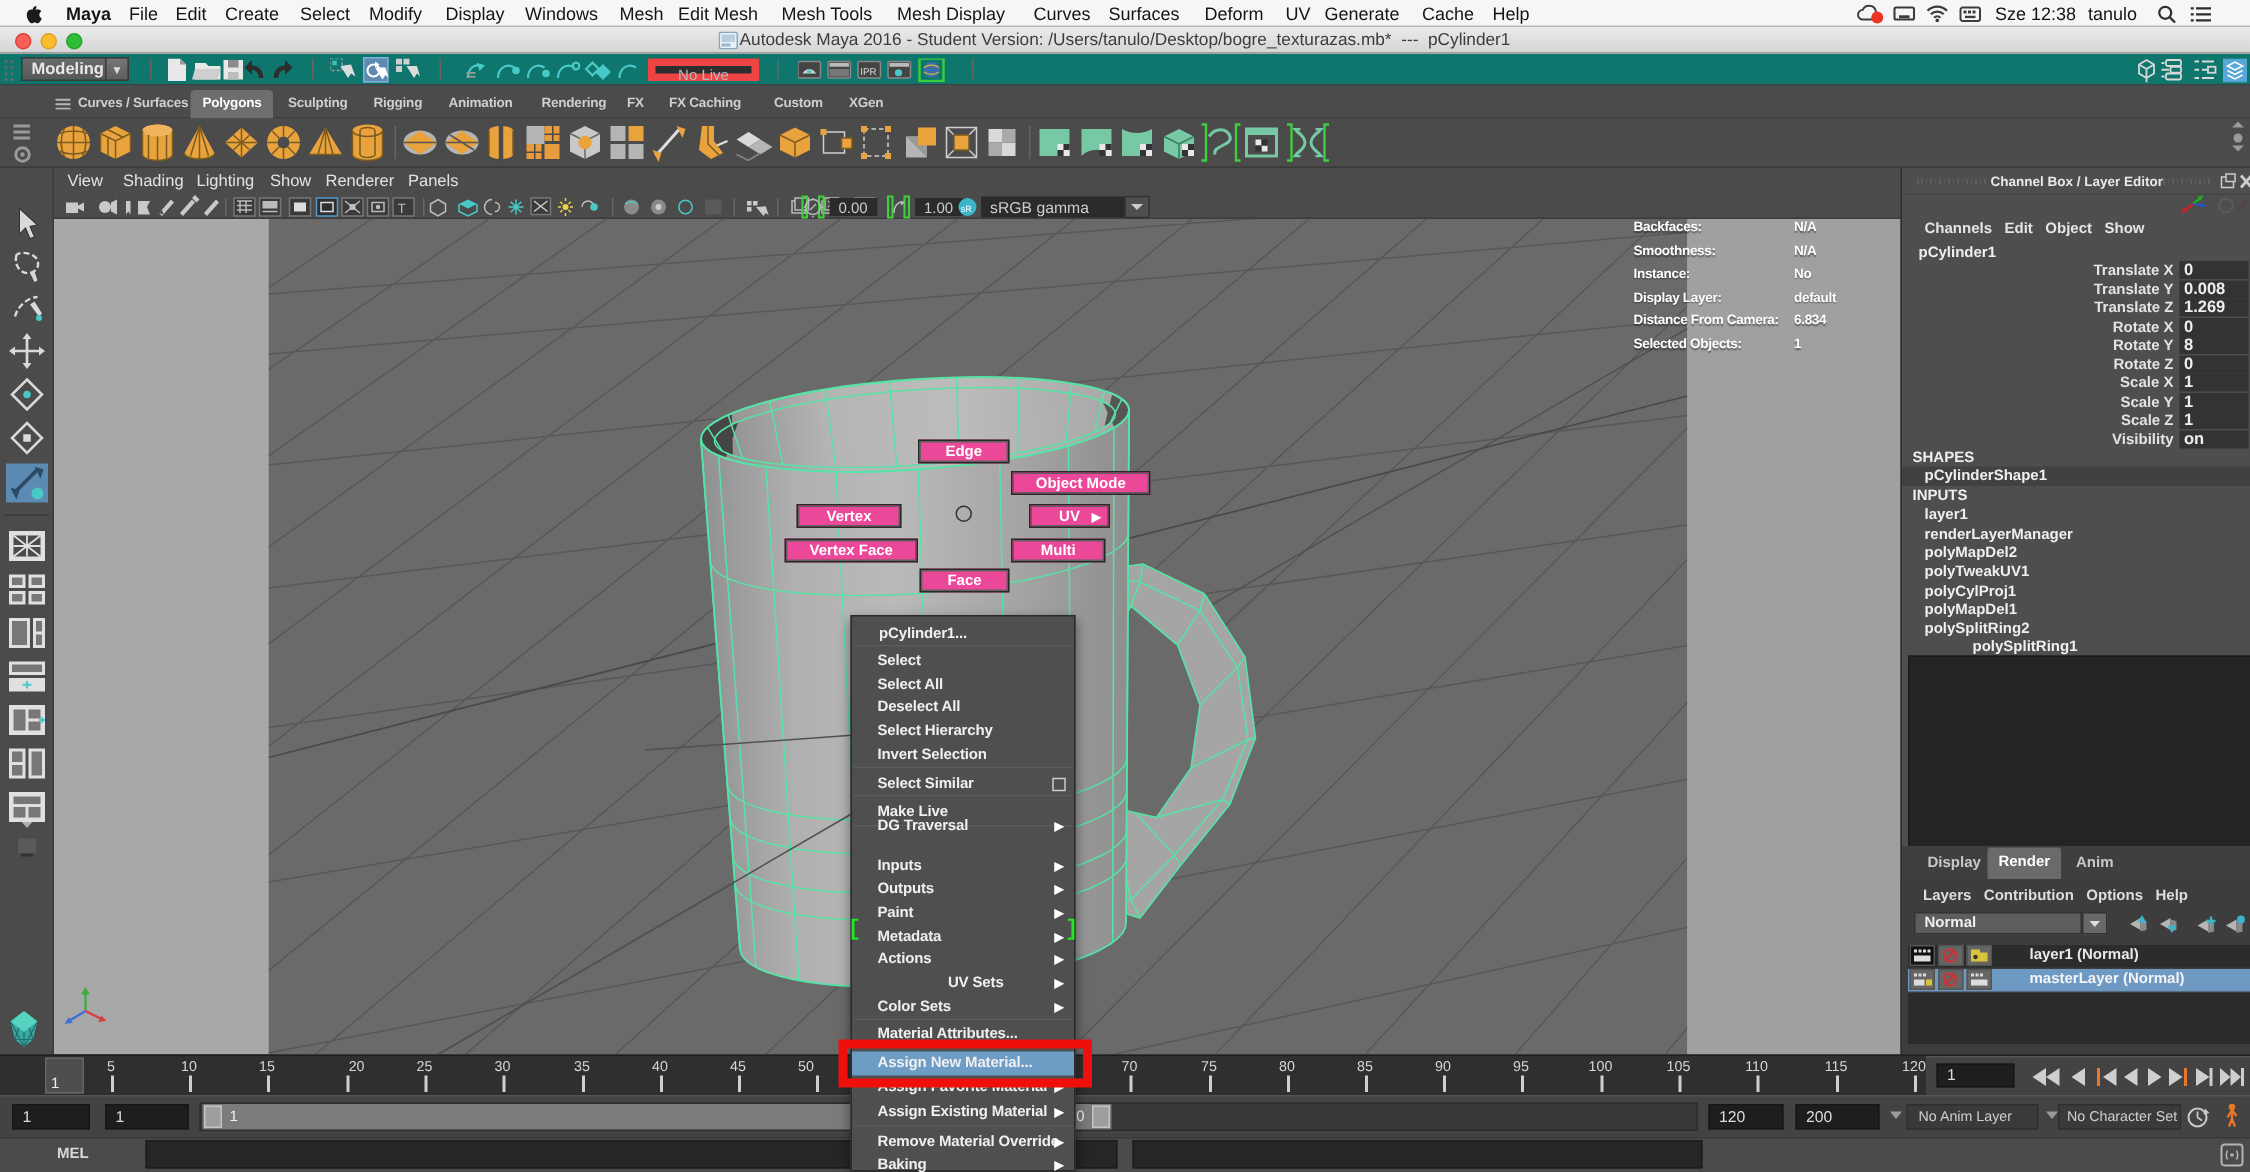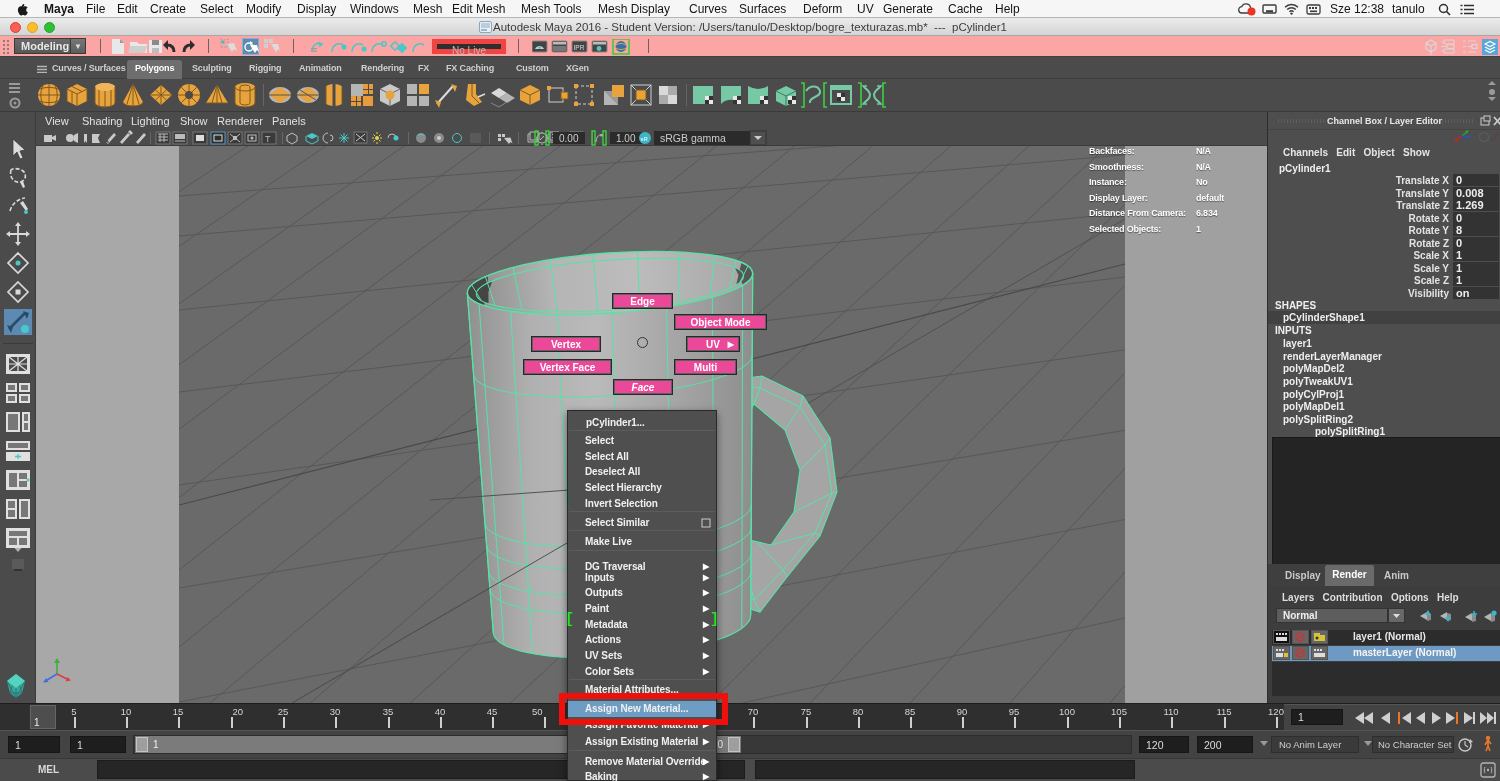--- a/index.html
+++ b/index.html
@@ -7,21 +7,21 @@
 #root{position:absolute;left:0;top:0;width:1500px;height:781px;}
 .abs{position:absolute;}
 
 #macbar{left:0;top:0;width:1500px;height:18px;background:#f6f6f6;border-bottom:1px solid #b6b6b6;color:#141414;font-size:12px;}
 #macbar .mi{position:absolute;top:2px;white-space:nowrap;}
 
 #titlebar{left:0;top:18px;width:1500px;height:18px;background:linear-gradient(#ebebeb,#d5d5d5);border-bottom:1px solid #a8a8a8;}
 .tl{position:absolute;top:3.5px;width:11px;height:11px;border-radius:50%;}
 #title{position:absolute;top:3px;left:0;width:1500px;text-align:center;font-size:11.5px;color:#3c3c3c;}
 
-#toolbar{left:0;top:36px;width:1500px;height:21px;background:#fca5a5;border-bottom:1px solid #404040;}
+#toolbar{left:0;top:36px;width:1500px;height:21px;background:#0f766e;border-bottom:1px solid #404040;}
 .vsep{position:absolute;top:3px;width:1px;height:14px;background:#656565;}
 #modeling{position:absolute;left:14px;top:2px;width:72px;height:16px;background:linear-gradient(#6a6a6a,#585858);border:1px solid #3a3a3a;color:#e8e8e8;font-size:11px;font-weight:bold;line-height:15px;padding-left:6px;}
 #modelingcaret{position:absolute;left:70px;top:2px;width:16px;height:16px;background:linear-gradient(#777,#5d5d5d);border:1px solid #3a3a3a;color:#ddd;font-size:8px;text-align:center;line-height:15px;}
 .tbico{position:absolute;top:3px;}
 #nolive{position:absolute;left:432px;top:3px;width:74px;height:15px;background:#2e2e2e;border:5px solid #ef4444;color:#b9b9b9;font-size:10px;line-height:13px;text-align:center;}
 
 #shelftabs{left:0;top:57px;width:1500px;height:22px;background:#4b4b4b;border-bottom:1px solid #3e3e3e;color:#cfcfcf;font-size:9px;font-weight:bold;letter-spacing:-0.15px;}
 .stab{position:absolute;top:3px;height:19px;line-height:17px;padding:0 8px;border-radius:3px 3px 0 0;}
 .stab.on{background:#6e6e6e;color:#fff;}
 
@@ -997,46 +997,46 @@
       <div class="hudl" style="left:1196px;top:223.5px;">1</div>
 </div>
 
 <div id="marking">
   <div class="mmbtn" style="left:612px;top:293px;width:61px;height:16px;line-height:15px;">Edge</div>
   <div class="mmbtn" style="left:674px;top:314px;width:93px;height:16px;line-height:15px;">Object Mode</div>
   <div class="mmbtn" style="left:531px;top:336px;width:70px;height:16px;line-height:15px;">Vertex</div>
   <div class="mmbtn" style="left:686px;top:336px;width:54px;height:16px;line-height:15px;">UV<span style="position:absolute;right:5px;top:0;font-size:8px;">▶</span></div>
   <div class="mmbtn" style="left:523px;top:359px;width:89px;height:16px;line-height:15px;">Vertex Face</div>
   <div class="mmbtn" style="left:674px;top:359px;width:63px;height:16px;line-height:15px;">Multi</div>
-  <div class="mmbtn" style="left:613px;top:379px;width:60px;height:16px;line-height:15px;font-style:italic;">Face</div>
+  <div class="mmbtn" style="left:613px;top:379px;width:60px;height:16px;line-height:15px;">Face</div>
   <div class="abs" style="left:637px;top:337px;width:11px;height:11px;border:1.5px solid #333;border-radius:50%;"></div>
 </div>
 
 <div id="ctxmenu" class="abs">
   <div class="cmi" style="top:4px;padding-left:18px;">pCylinder1...</div>
   <div class="cmsep" style="top:19px;"></div>
   <div class="cmi" style="top:22px;">Select</div>
   <div class="cmi" style="top:38px;">Select All</div>
   <div class="cmi" style="top:53px;">Deselect All</div>
   <div class="cmi" style="top:69px;">Select Hierarchy</div>
   <div class="cmi" style="top:85px;">Invert Selection</div>
   <div class="cmsep" style="top:100px;"></div>
   <div class="cmi" style="top:104px;">Select Similar<svg style="position:absolute;right:5px;top:3px;" width="10" height="10">
           <rect x="1" y="1" width="8" height="8" fill="none" stroke="#ccc"></rect>
         </svg></div>
   <div class="cmsep" style="top:119px;"></div>
   <div class="cmi" style="top:123px;">Make Live</div>
   <div class="cmsep" style="top:139px;"></div>
-  <div class="cmi" style="top:148px;">DG Traversal<span class="cmarr" style="top:0px;">▶</span></div>
+  <div class="cmi" style="top:132px;">DG Traversal<span class="cmarr" style="top:0px;">▶</span></div>
   <div class="cmi" style="top:159px;">Inputs<span class="cmarr" style="top:0px;">▶</span></div>
   <div class="cmi" style="top:174px;">Outputs<span class="cmarr" style="top:0px;">▶</span></div>
   <div class="cmi" style="top:190px;">Paint<span class="cmarr" style="top:0px;">▶</span></div>
   <div class="cmi" style="top:206px;">Metadata<span class="cmarr" style="top:0px;">▶</span></div>
   <div class="cmi" style="top:221px;">Actions<span class="cmarr" style="top:0px;">▶</span></div>
-  <div class="cmi" style="top:237px;">UV Sets<span class="cmarr" style="top:0px;">▶</span></div>
+  <div class="cmi" style="top:237px;text-align:center;">UV Sets<span class="cmarr" style="top:0px;">▶</span></div>
   <div class="cmi" style="top:253px;">Color Sets<span class="cmarr" style="top:0px;">▶</span></div>
   <div class="cmsep" style="top:268px;"></div>
   <div class="cmi" style="top:271px;">Material Attributes...</div>
   <div class="cmi" style="top:290px;background:#6d9cc4;">Assign New Material...</div>
   <div class="cmi" style="top:306px;">Assign Favorite Material<span class="cmarr" style="top:0px;">▶</span></div>
   <div class="cmi" style="top:323px;">Assign Existing Material<span class="cmarr" style="top:0px;">▶</span></div>
   <div class="cmsep" style="top:339px;"></div>
   <div class="cmi" style="top:343px;">Remove Material Override<span class="cmarr" style="top:0px;">▶</span></div>
   <div class="cmi" style="top:358px;">Baking<span class="cmarr" style="top:0px;">▶</span></div>
 </div>

